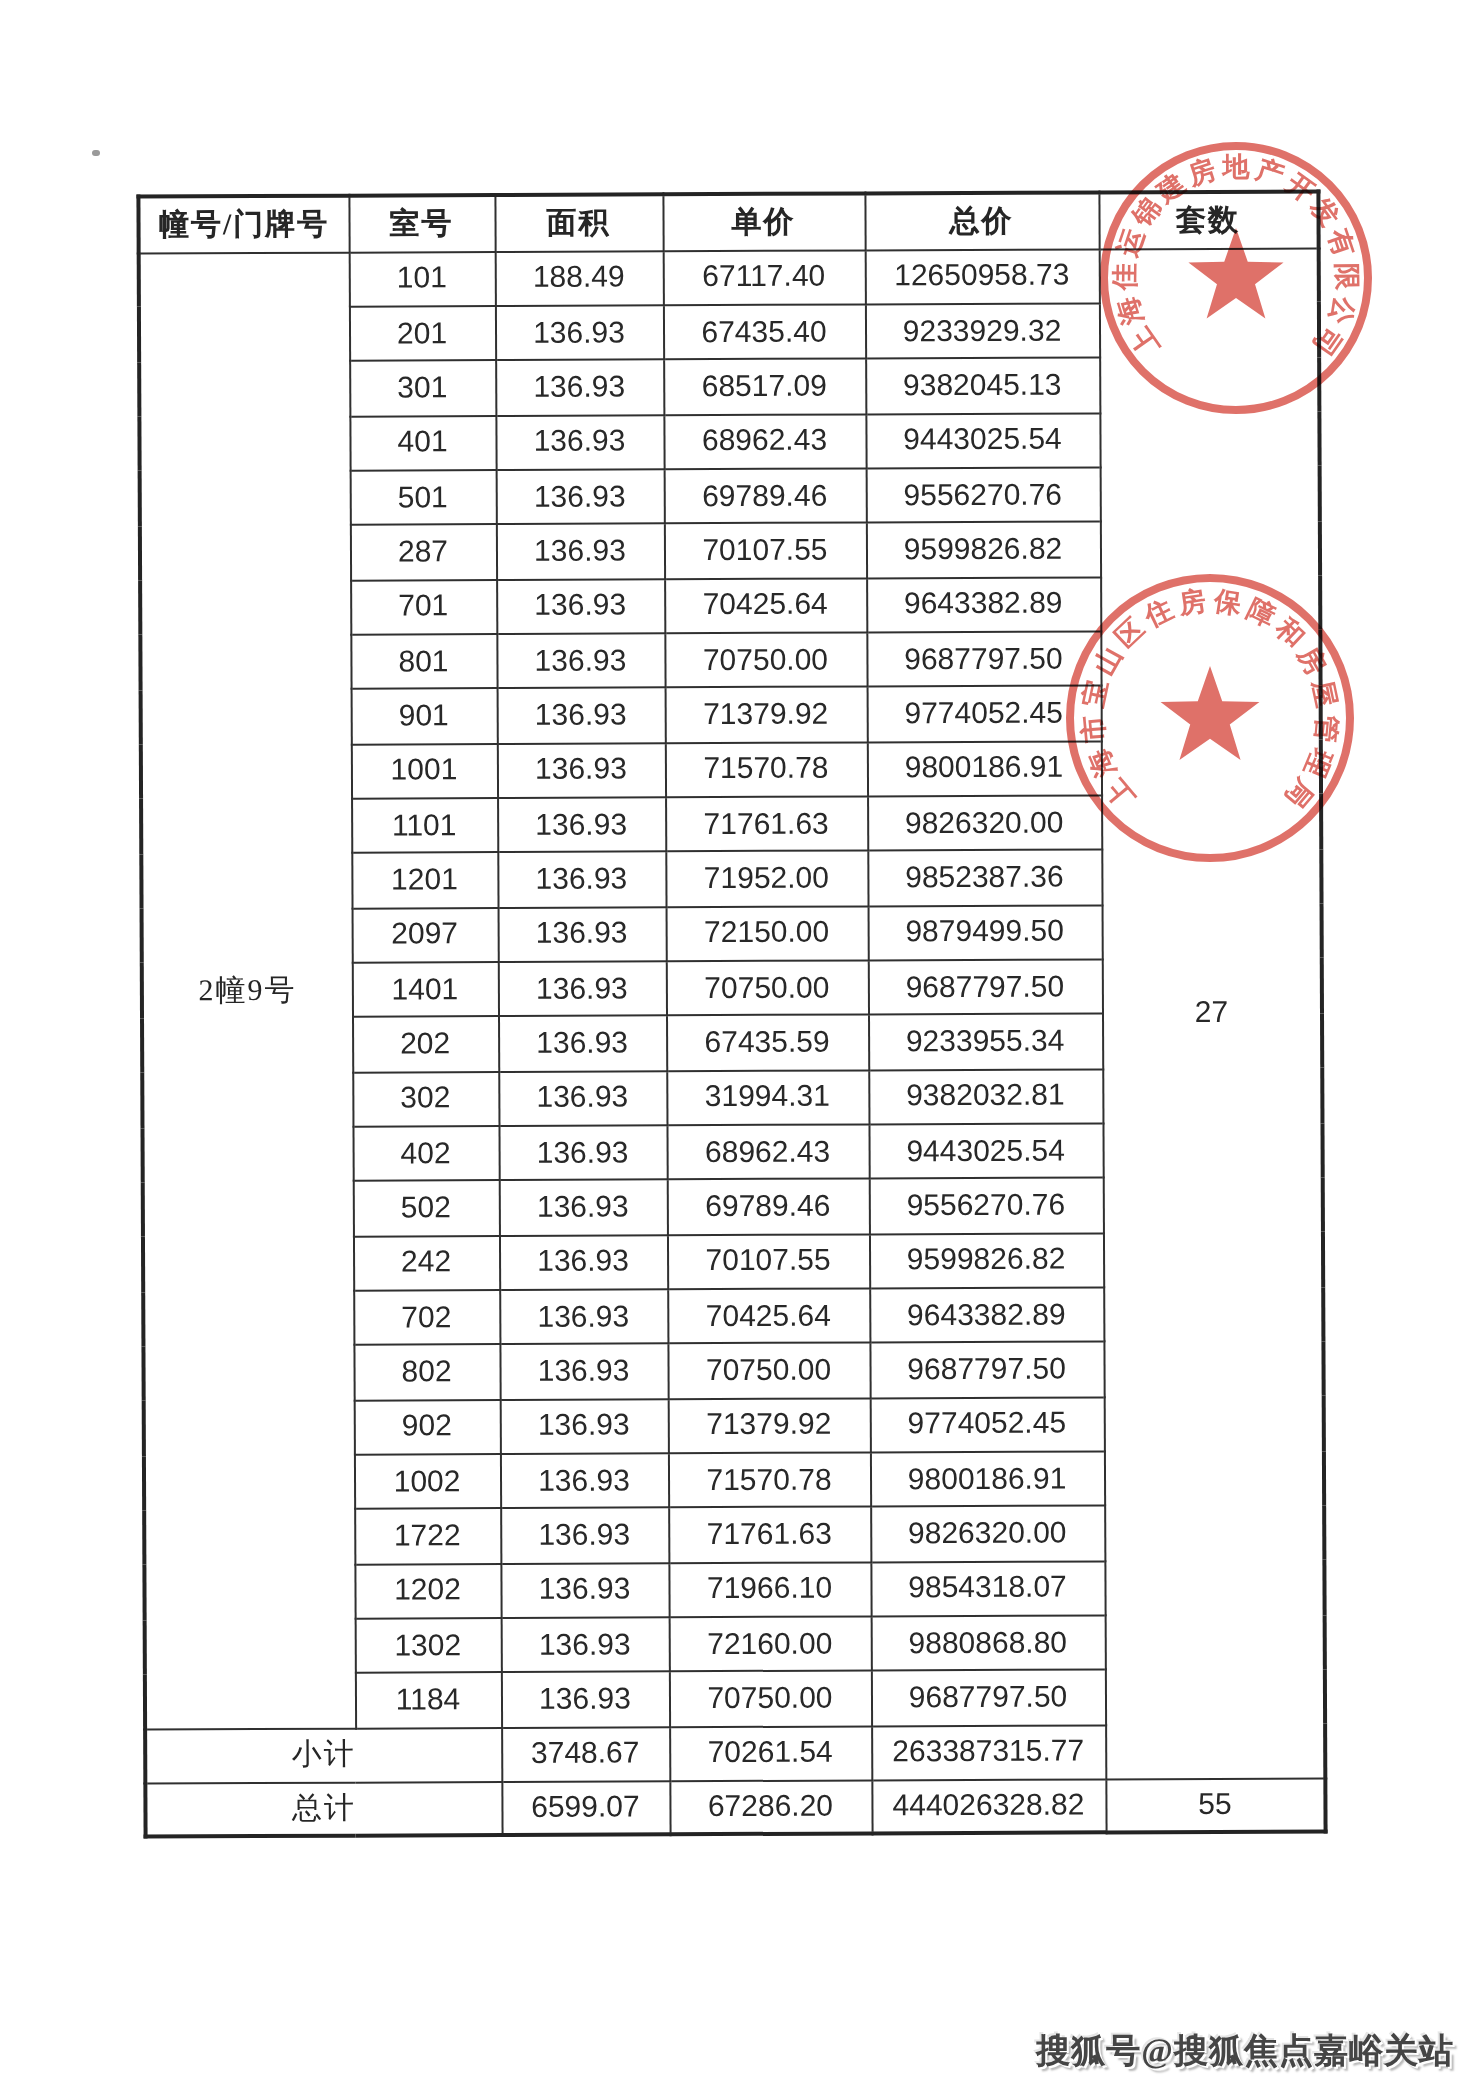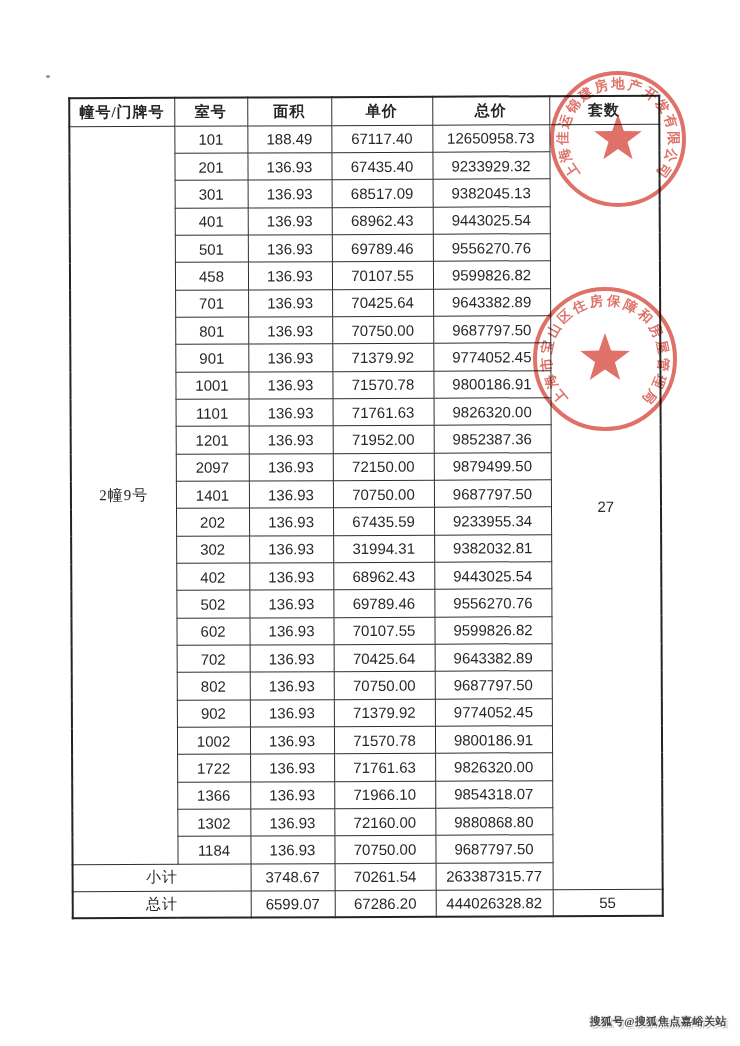--- a/index.html
+++ b/index.html
@@ -17,21 +17,21 @@
   .price-table tr.row-subtotal,.price-table tr.row-total{height:27px;}
   .cjk{font-family:"Liberation Serif","DejaVu Serif",serif;font-size:15px;color:#262626;letter-spacing:1px;}
   .num{font-family:"Liberation Sans","DejaVu Sans",sans-serif;font-size:15px;color:#282828;}
   .price-table th{font-weight:700;}
 
   .seal{position:absolute;mix-blend-mode:multiply;opacity:.78;}
   #seal1{left:538px;top:59px;}
   #seal2{left:525px;top:279px;}
   .seal text{font-family:"Liberation Serif","DejaVu Serif",serif;font-weight:700;}
 
-  .watermark{position:absolute;right:13px;top:1014px;font-size:11px;font-weight:700;
+  .watermark{position:absolute;right:13px;top:1014px;font-size:17px;font-weight:700;
         color:#454545;letter-spacing:.5px;
         font-family:"Liberation Serif","DejaVu Serif",serif;
         text-shadow:1px 1px 0 #ffffff,-1px -1px 0 #e6e6e6,2px 2px 1px rgba(0,0,0,.28);}
 </style>
 </head>
 <body>
 
 <div class="page">
   <div class="speck"></div>
 
@@ -81,21 +81,21 @@
           <td class="num">68962.43</td>
           <td class="num">9443025.54</td>
         </tr>
         <tr>
           <td class="num">501</td>
           <td class="num">136.93</td>
           <td class="num">69789.46</td>
           <td class="num">9556270.76</td>
         </tr>
         <tr>
-          <td class="num">458</td>
+          <td class="num">287</td>
           <td class="num">136.93</td>
           <td class="num">70107.55</td>
           <td class="num">9599826.82</td>
         </tr>
         <tr>
           <td class="num">701</td>
           <td class="num">136.93</td>
           <td class="num">70425.64</td>
           <td class="num">9643382.89</td>
         </tr>
@@ -159,21 +159,21 @@
           <td class="num">68962.43</td>
           <td class="num">9443025.54</td>
         </tr>
         <tr>
           <td class="num">502</td>
           <td class="num">136.93</td>
           <td class="num">69789.46</td>
           <td class="num">9556270.76</td>
         </tr>
         <tr>
-          <td class="num">602</td>
+          <td class="num">242</td>
           <td class="num">136.93</td>
           <td class="num">70107.55</td>
           <td class="num">9599826.82</td>
         </tr>
         <tr>
           <td class="num">702</td>
           <td class="num">136.93</td>
           <td class="num">70425.64</td>
           <td class="num">9643382.89</td>
         </tr>
@@ -195,21 +195,21 @@
           <td class="num">71570.78</td>
           <td class="num">9800186.91</td>
         </tr>
         <tr>
           <td class="num">1722</td>
           <td class="num">136.93</td>
           <td class="num">71761.63</td>
           <td class="num">9826320.00</td>
         </tr>
         <tr>
-          <td class="num">1366</td>
+          <td class="num">1202</td>
           <td class="num">136.93</td>
           <td class="num">71966.10</td>
           <td class="num">9854318.07</td>
         </tr>
         <tr>
           <td class="num">1302</td>
           <td class="num">136.93</td>
           <td class="num">72160.00</td>
           <td class="num">9880868.80</td>
         </tr>

